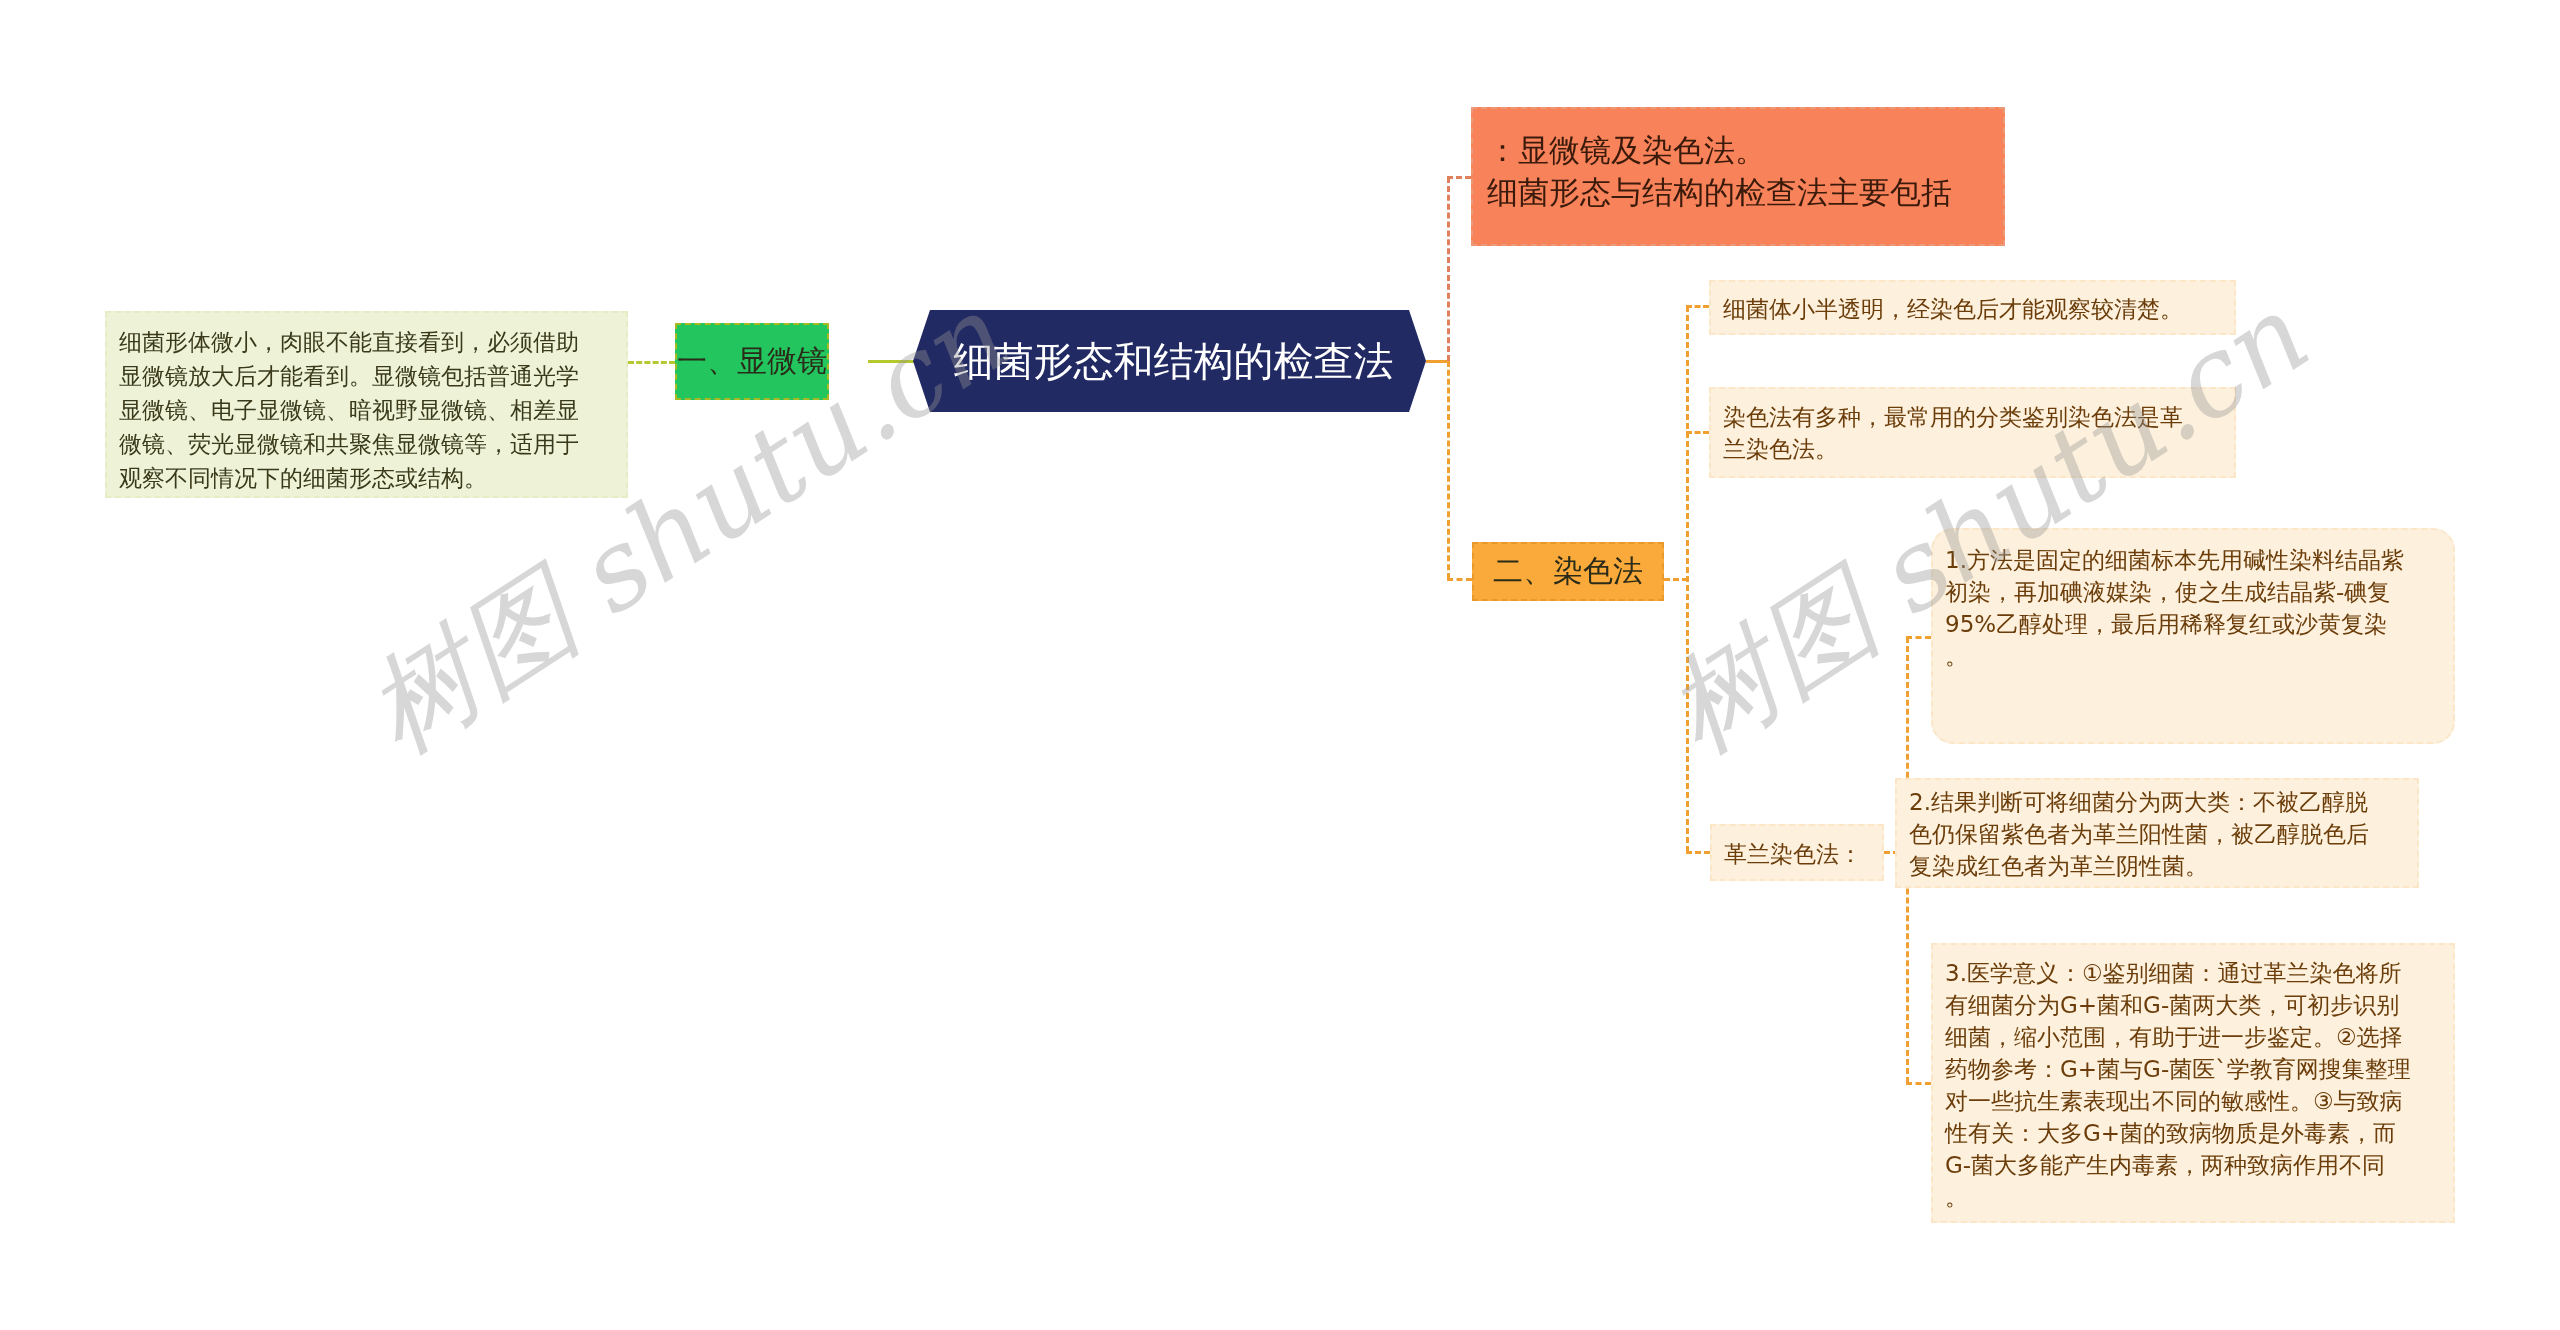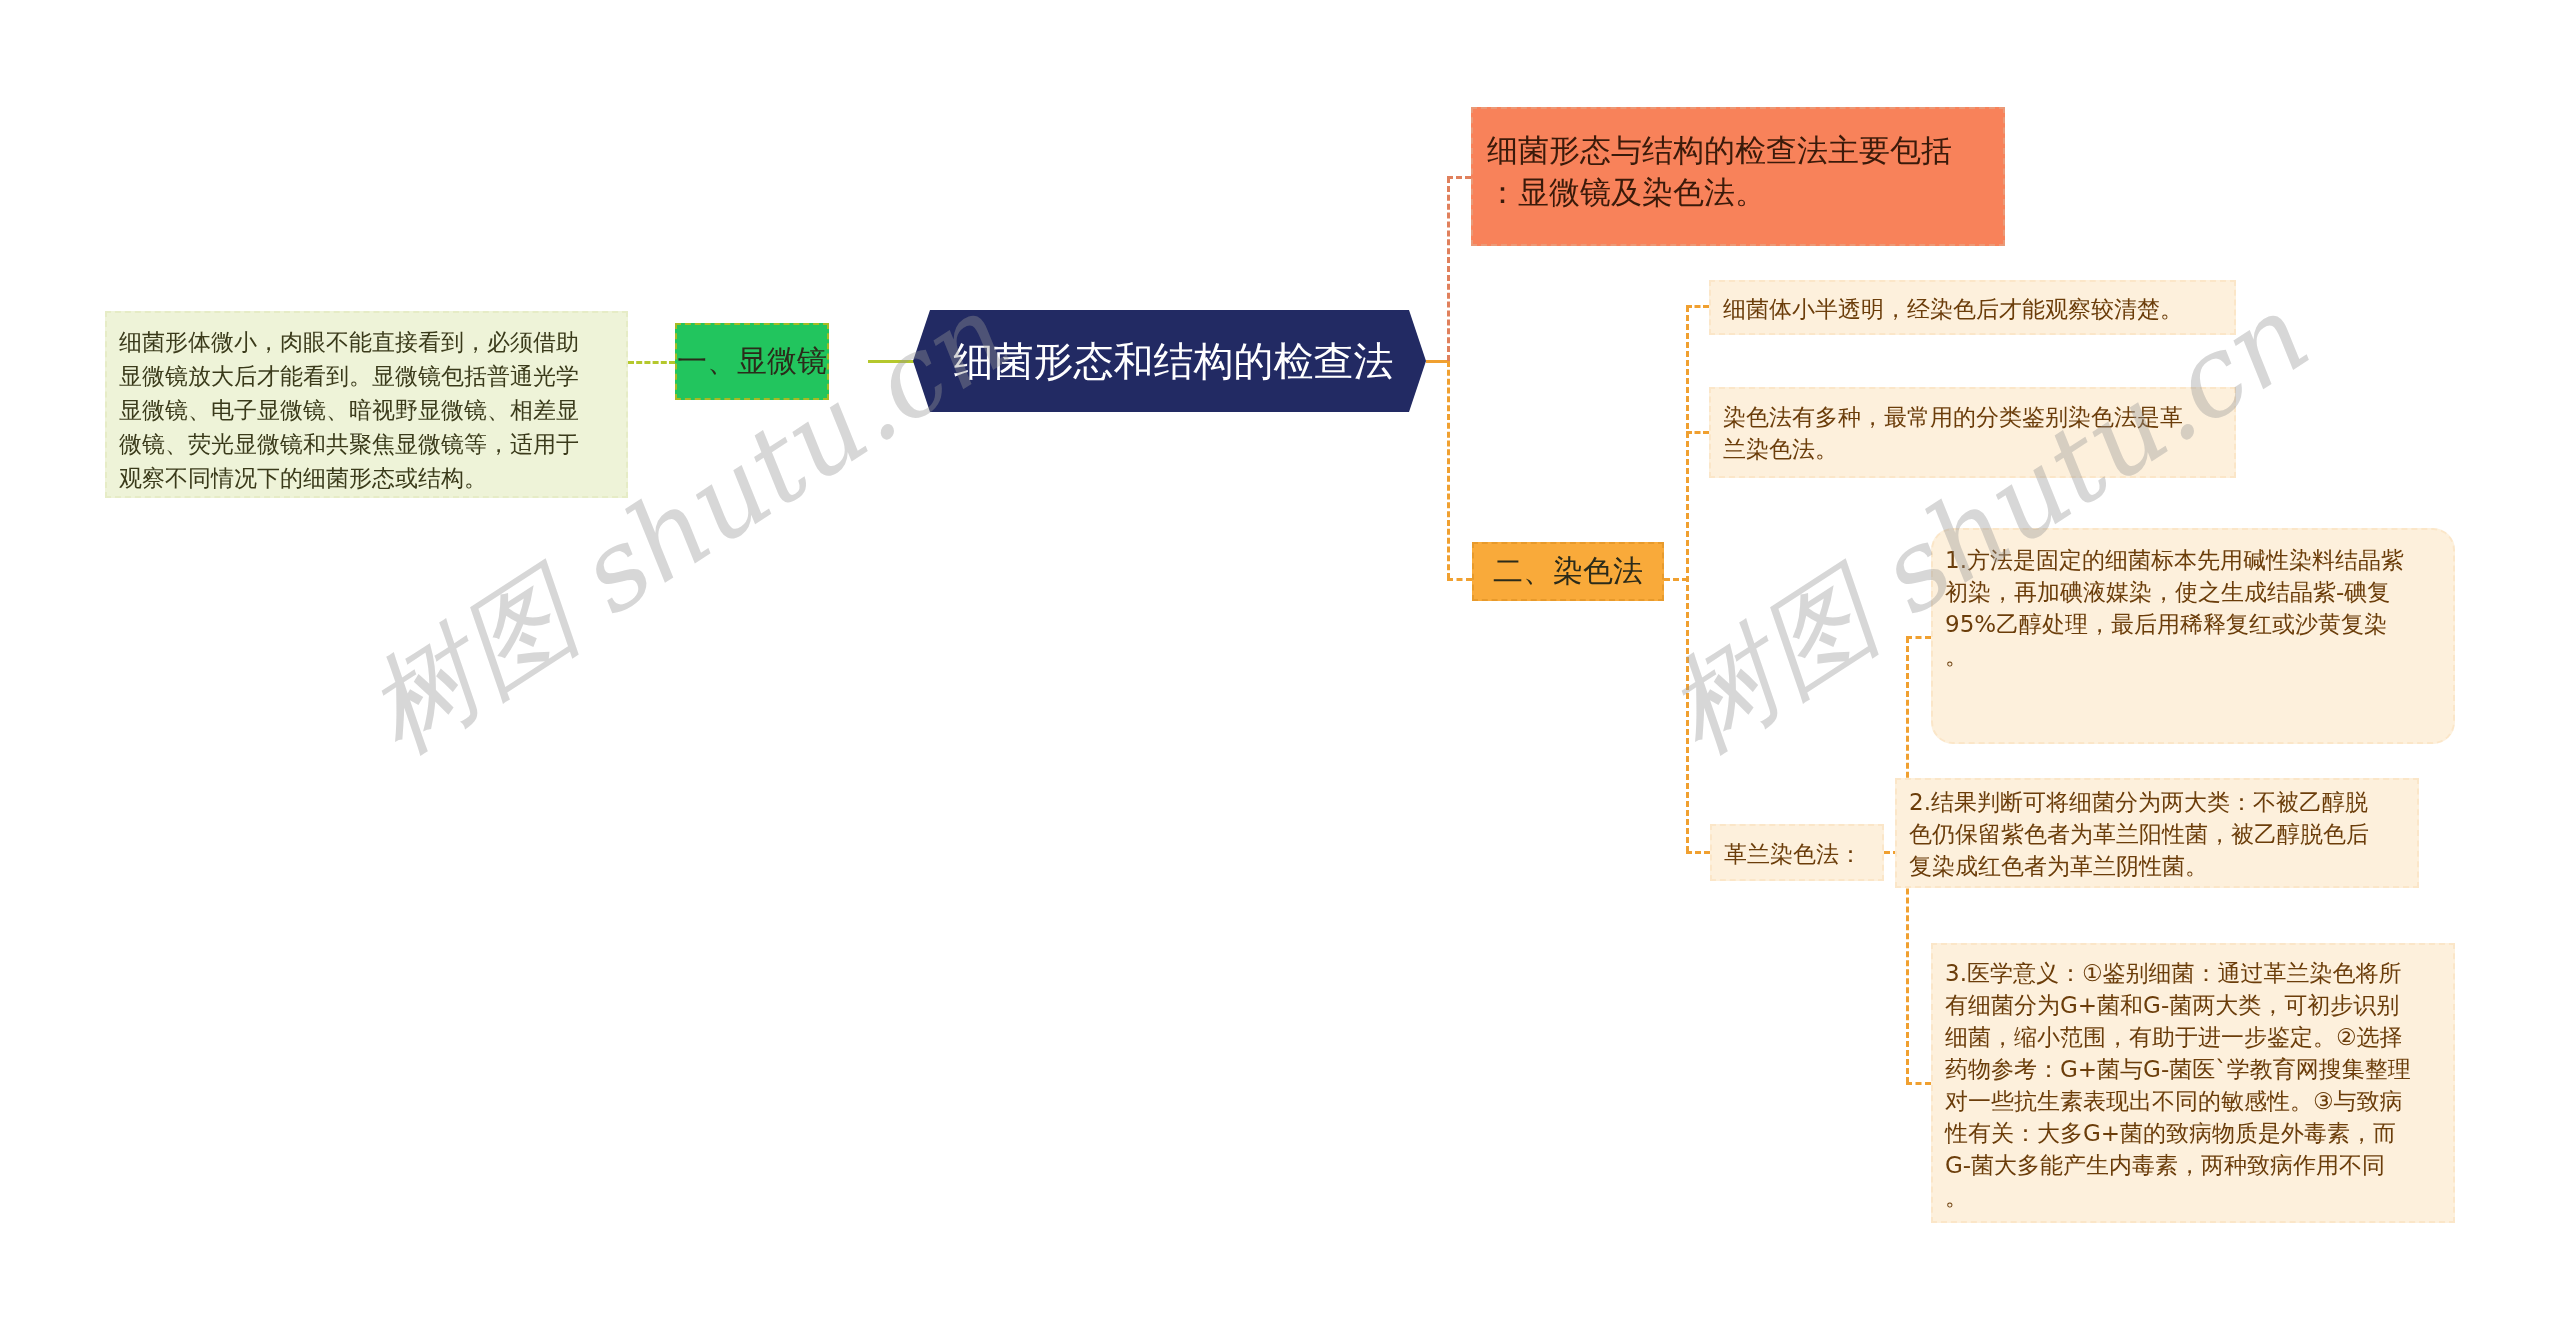--- a/index.html
+++ b/index.html
@@ -60,22 +60,22 @@
 </div>
 
 <div class="center-node">
   <svg width="513" height="102" viewBox="0 0 513 102">
     <polygon points="0,51 17,0 496,0 513,51 496,102 17,102" fill="#222a63"></polygon>
   </svg>
   <div class="center-label">细菌形态和结构的检查法</div>
 </div>
 
 <div class="node dashed" style="left:1471px; top:107px; width:534px; height:139px; background:#f8825a; border-color:#ea9a78; color:#3a1a0a; font-size:31px; line-height:42px; padding:20px 14px;">
+  <div>：显微镜及染色法。</div>
   <div>细菌形态与结构的检查法主要包括</div>
-  <div>：显微镜及染色法。</div>
 </div>
 
 <div class="node dashed branch" style="left:1472px; top:542px; width:192px; height:59px; background:#f9aa3a; border-color:#e79a2c;">
   <span>二、染色法</span>
 </div>
 
 <div class="node dashed leaf" style="left:1709px; top:280px; width:527px; height:55px; padding:11px 12px;">
   <span>细菌体小半透明，经染色后才能观察较清楚。</span>
 </div>
 

